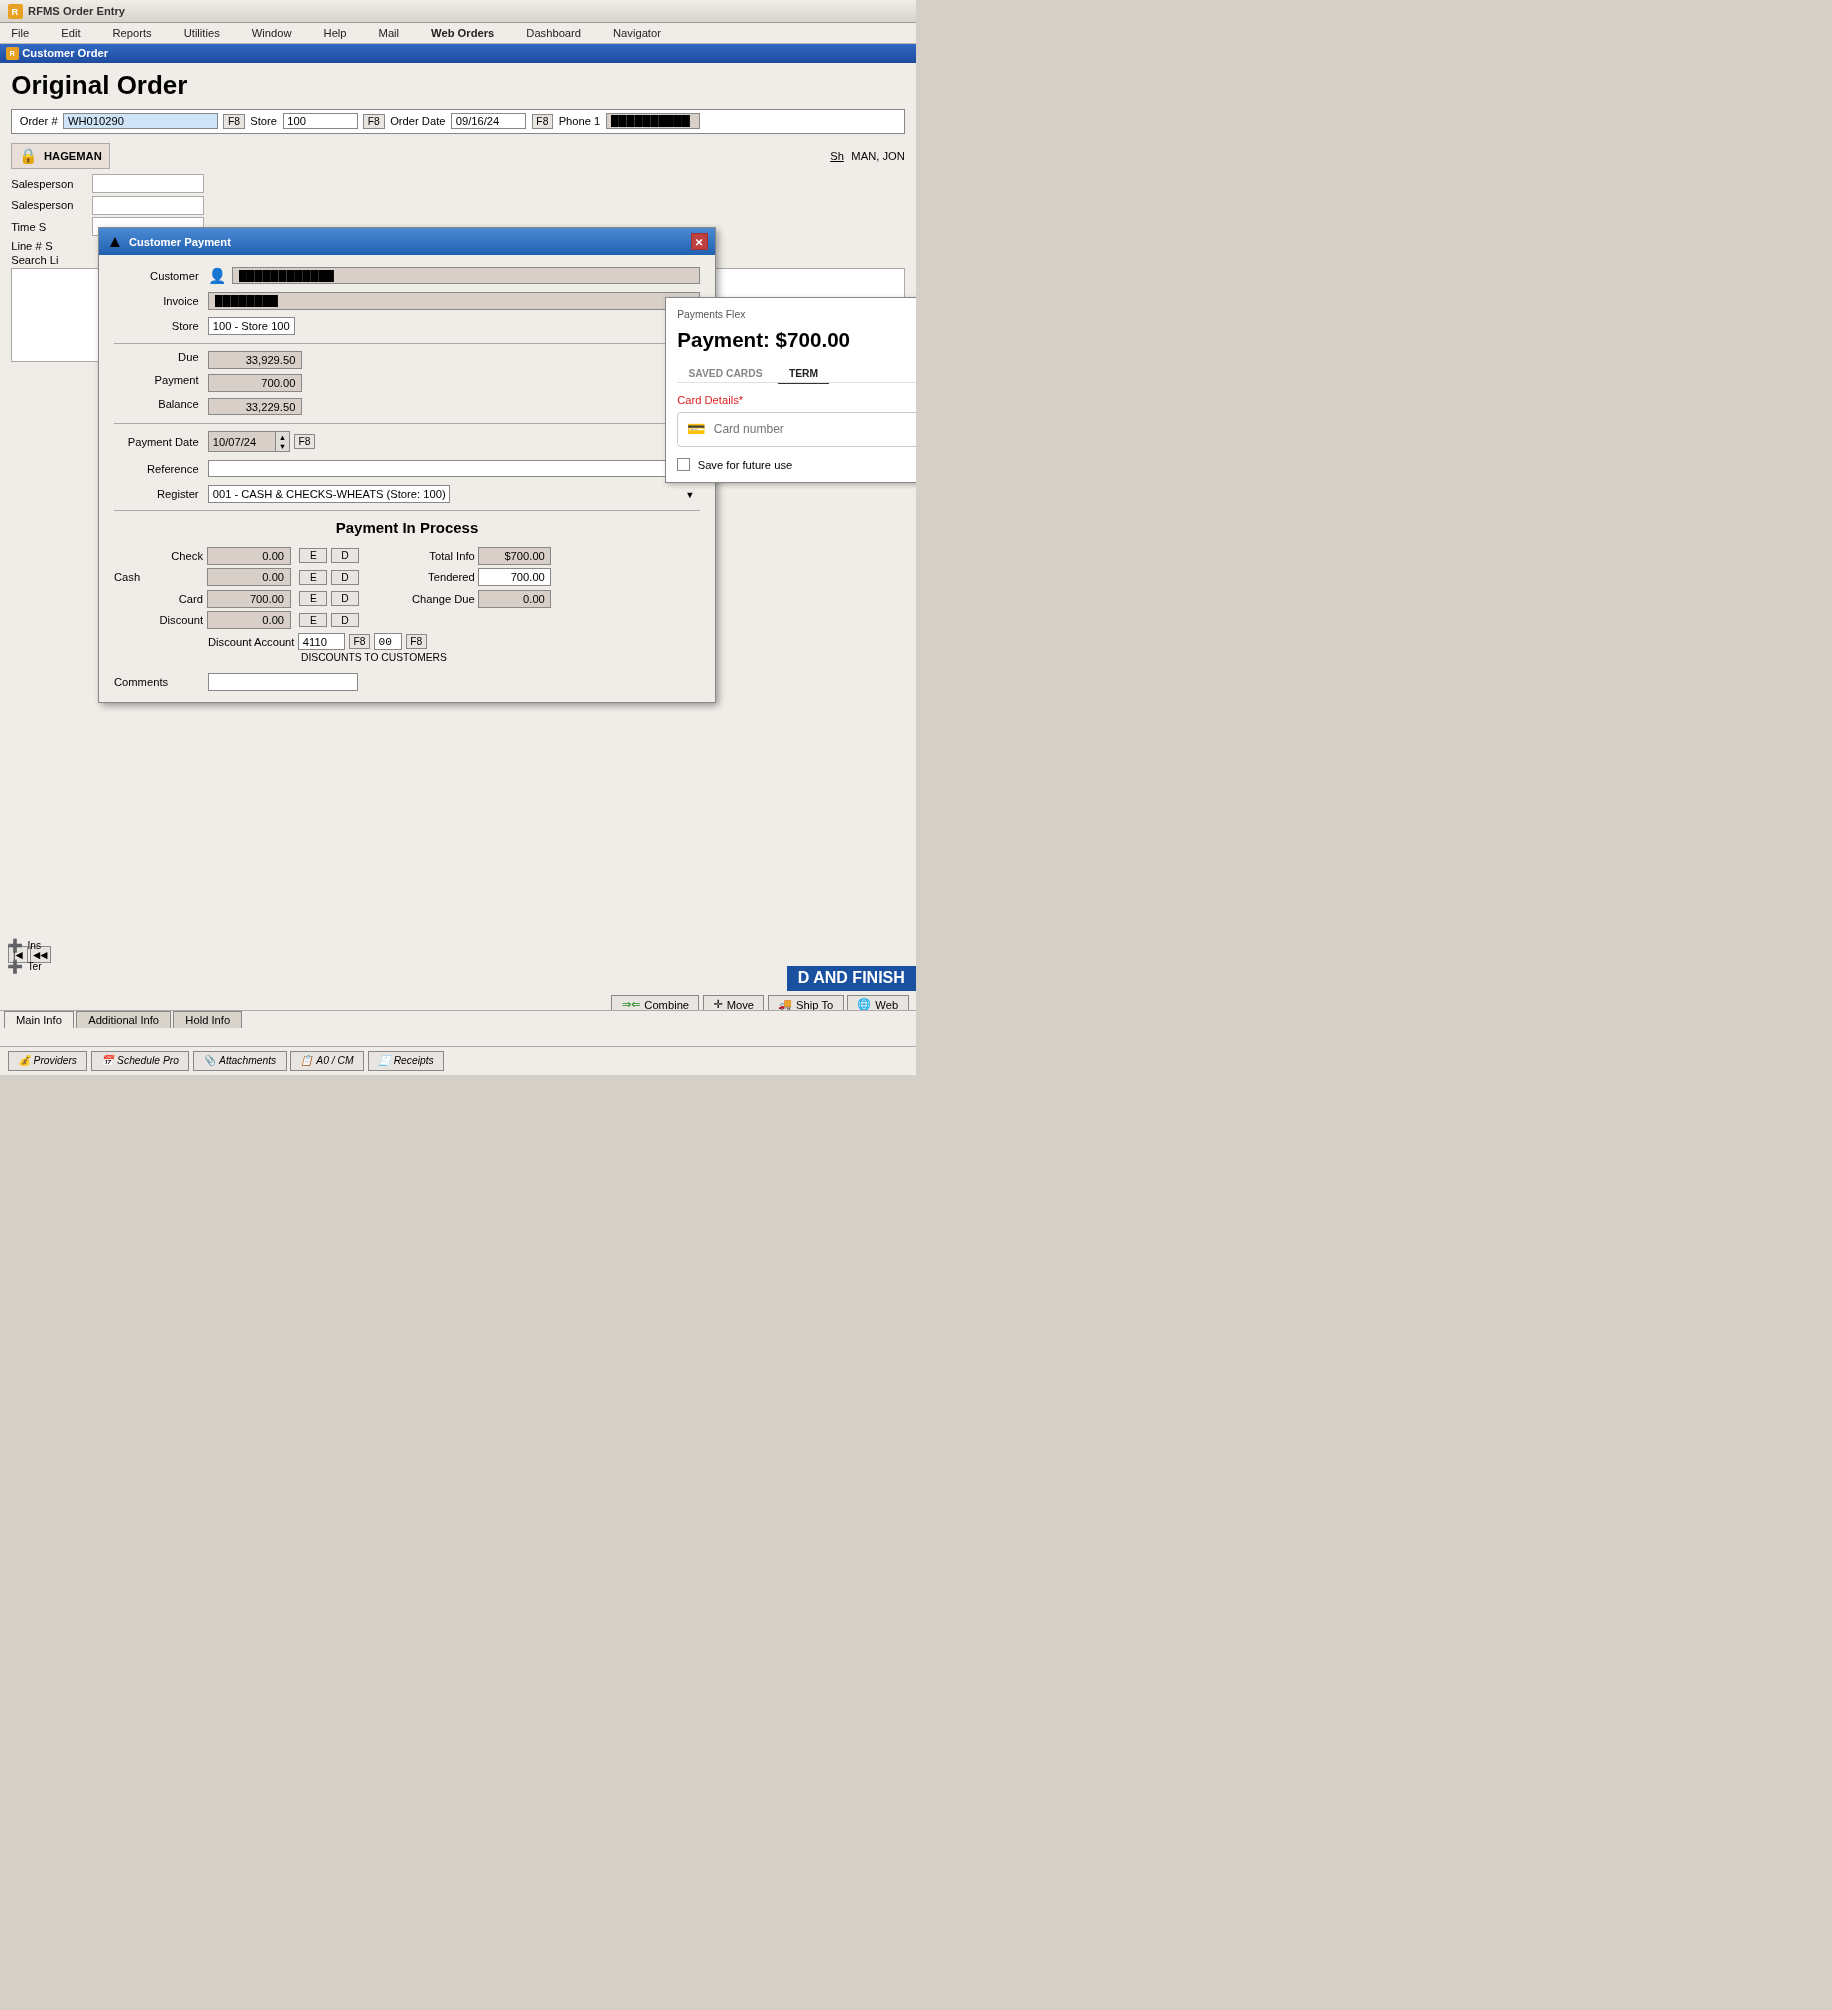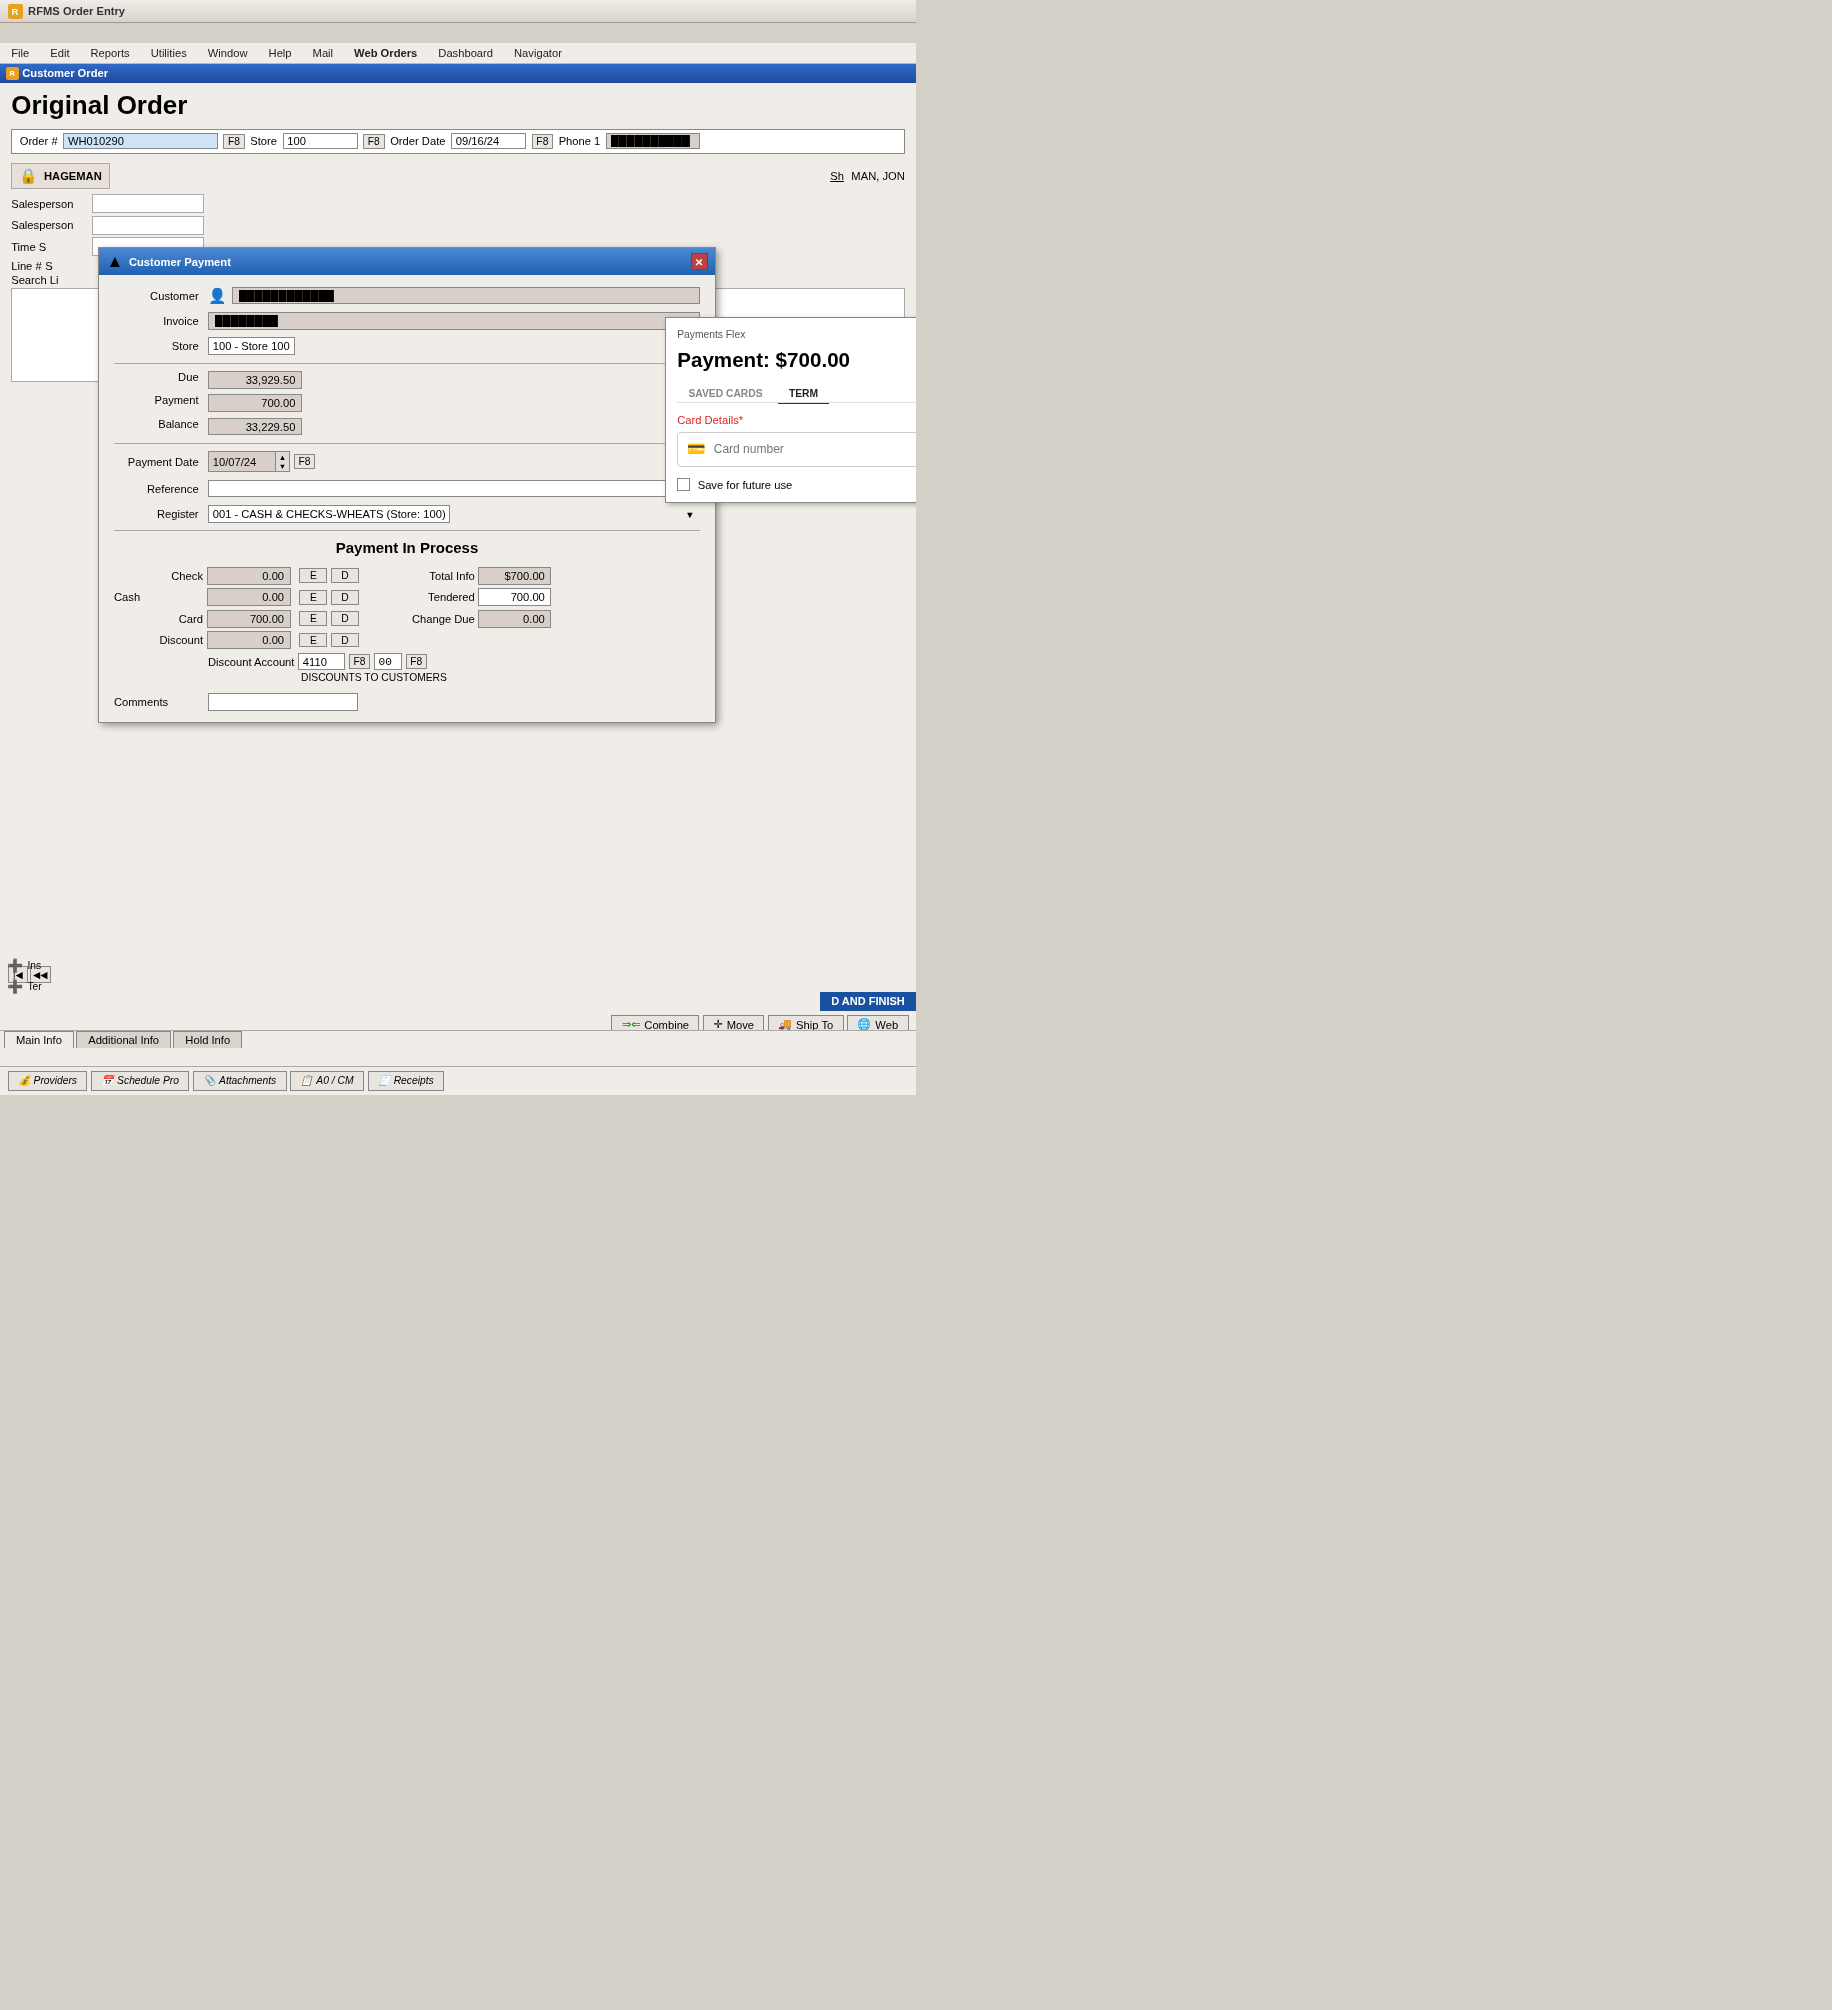--- a/index.html
+++ b/index.html
@@ -4,21 +4,21 @@
   <style>
     * { box-sizing: border-box; margin: 0; padding: 0; }
     body { font-family: 'Segoe UI', Tahoma, Geneva, Verdana, sans-serif; font-size: 12px; background: #d4d0c8; overflow: hidden; }
 
     
     .title-bar { background: linear-gradient(to bottom, #f0ede8, #d8d4cc); padding: 3.7px 7.5px; display: flex; align-items: center; gap: 5.6px; border-bottom: 0.9px solid #a0998e; }
     .title-bar-icon { width: 15px; height: 15px; background: #e8a020; border-radius: 1.9px; display: inline-flex; align-items: center; justify-content: center; color: white; font-size: 9.4px; font-weight: bold; }
     .title-bar-text { font-size: 11.2px; font-weight: bold; color: #333; }
 
     
-    .menu-bar { background: #f0ede8; padding: 1.9px 3.7px; display: flex; gap: 6px; border-bottom: 0.9px solid #c0b8b0; margin-top: 20px; }
+    .menu-bar { background: #f0ede8; padding: 1.9px 3.7px; display: flex; gap: 17px; border-bottom: 0.9px solid #c0b8b0; }
     .menu-item { padding: 1.9px 7.5px; font-size: 11.2px; color: #222; cursor: pointer; }
     .menu-item.bold { font-weight: bold; }
 
     
     .mdi-area { background: #c8c4bc; position: relative; width: 916px; height: 1031px; overflow: hidden; }
 
     
     .co-window { position: absolute; top: 0; left: 0; right: 0; bottom: 0; background: #f0ede8; }
     .co-titlebar { background: linear-gradient(to bottom, #316ac5, #1e4a9e); padding: 2.8px 5.6px; display: flex; align-items: center; justify-content: space-between; }
     .co-titlebar-left { display: flex; align-items: center; gap: 3.7px; }
@@ -85,21 +85,21 @@
 
     .card-details-label { font-size: 11.2px; color: #333; margin-bottom: 5.6px; }
     .card-details-label span { color: #e02020; }
     .card-input-wrapper { border: 0.9px solid #ccc; border-radius: 3.7px; padding: 7.5px 9.4px; display: flex; align-items: center; gap: 7.5px; margin-bottom: 11.2px; background: white; }
     .card-icon { color: #aaa; font-size: 15px; }
 
     .save-row { display: flex; align-items: center; gap: 7.5px; }
     .checkbox-box { width: 13px; height: 13px; border: 1.9px solid #888; background: white; display: inline-flex; align-items: center; justify-content: center; }
 
     
-    .and-finish-bar { position: absolute; bottom: 84px; right: 0; background: #1a50a0; color: white; padding: 3.7px 11.2px; font-size: 11px; font-weight: bold; margin-left: 11px; }
+    .and-finish-bar { position: absolute; bottom: 84px; right: 0; background: #1a50a0; color: white; padding: 3.7px 11.2px; font-size: 16px; font-weight: bold; margin-left: 11px; }
 
     
     .action-btns { position: absolute; bottom: 56px; right: 0; display: flex; gap: 3.7px; padding: 3.7px 7.5px; background: #f0ede8; }
     .action-btn { display: flex; align-items: center; gap: 3.7px; padding: 2.8px 9.4px; border: 0.9px solid #888; background: #e8e4e0; font-size: 11.2px; cursor: pointer; }
     .action-btn-green { color: #228822; }
 
     .nav-btns { position: absolute; bottom: 112px; left: 7.5px; display: flex; gap: 1.9px; }
     .nav-btn { border: 0.9px solid #888; background: #e8e4e0; width: 20.6px; height: 17px; display: flex; align-items: center; justify-content: center; font-size: 9.4px; cursor: pointer; }
 
     .ins-btn, .ter-btn { position: absolute; display: flex; align-items: center; gap: 3.7px; font-size: 10.3px; cursor: pointer; }

